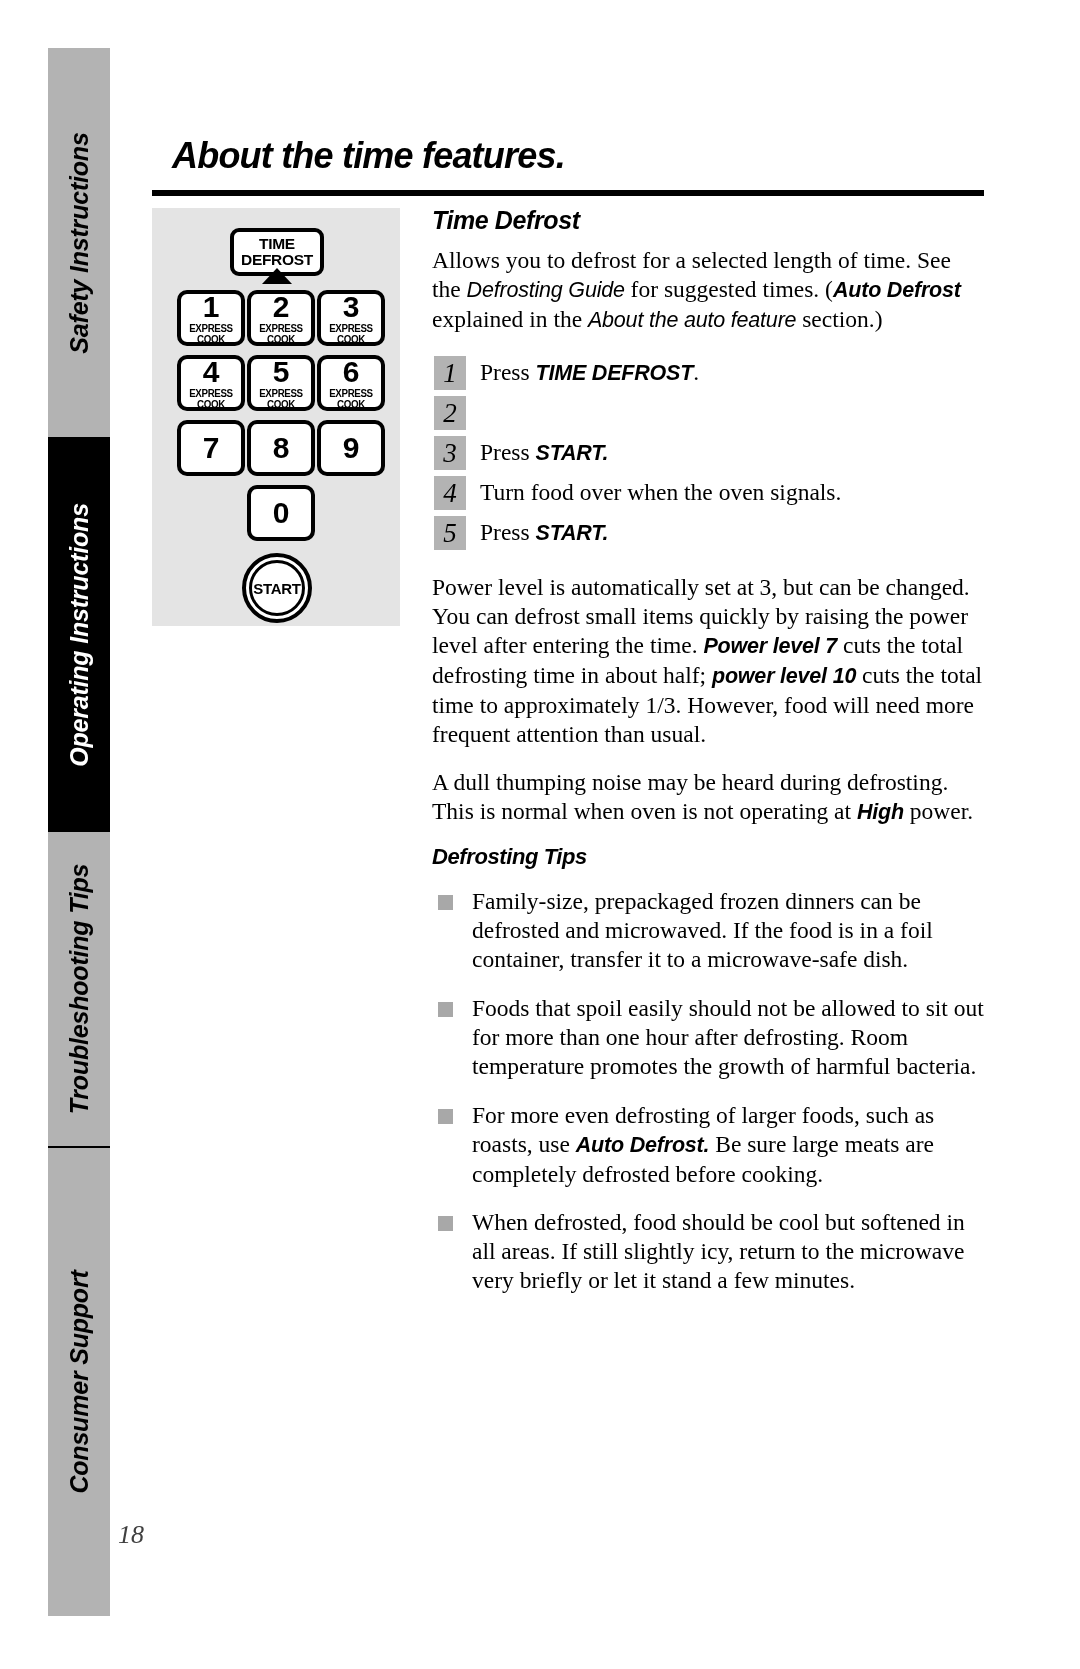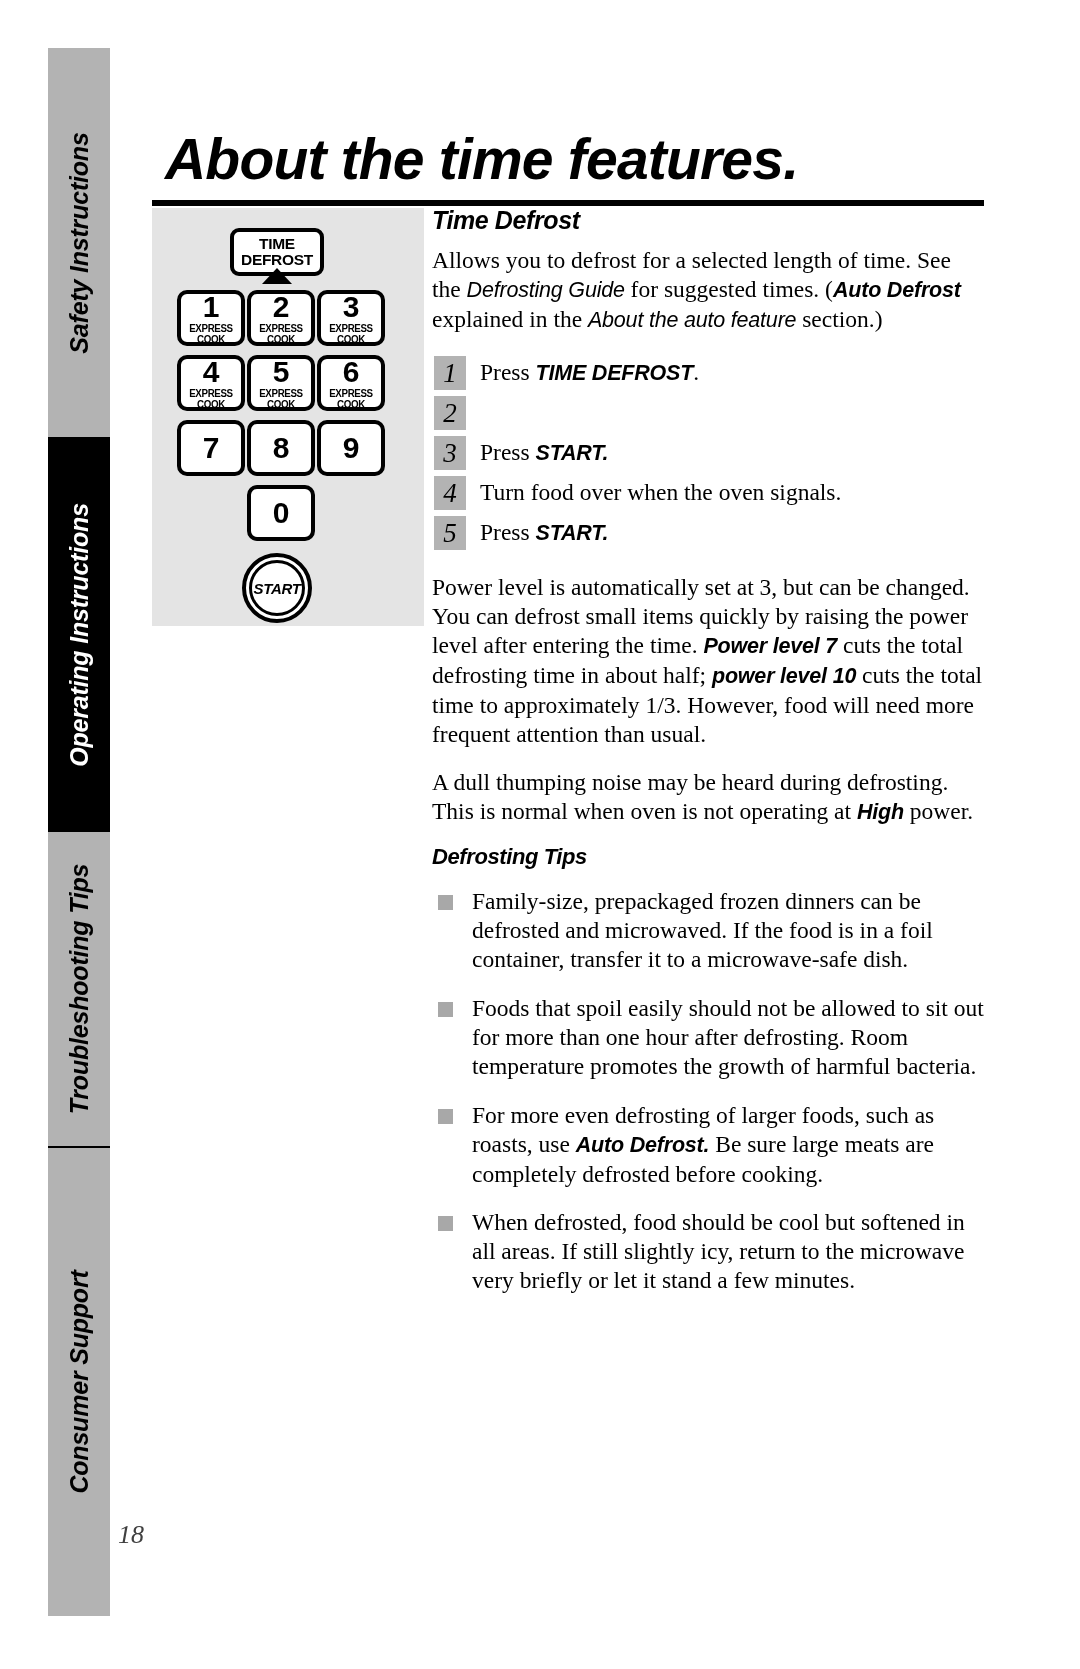--- a/index.html
+++ b/index.html
@@ -63,40 +63,40 @@
     position: absolute;
     left: 152px;
     top: 48px;
     width: 832px;
   }
 
   #page-title {
     font-family: "Liberation Sans", sans-serif;
     font-weight: bold;
     font-style: italic;
-    font-size: 57px;
+    font-size: 36px;
     letter-spacing: -0.8px;
-    margin: 9px;
+    margin: 16px;
     padding: 74px 0 0 4px;
     line-height: 1;
     white-space: nowrap;
   }
   #title-rule {
     margin: 12px 0 0 0;
     height: 6px;
     background: #000;
     width: 832px;
   }
 
   
   #keypad-panel {
     position: absolute;
     left: 0px;
     top: 160px;
-    width: 272px;
+    width: 248px;
     height: 418px;
     background: #e4e4e4;
   }
   .key {
     position: absolute;
     background: #ffffff;
     border: 4px solid #000;
     border-radius: 10px;
     box-sizing: border-box;
     text-align: center;
@@ -154,21 +154,20 @@
     top: 345px;
     width: 70px;
     height: 70px;
     border-radius: 50%;
     border: 4px solid #000;
     background: #fff;
     box-sizing: border-box;
     display: flex;
     align-items: center;
     justify-content: center;
-    font-style: italic;
   }
   #start-inner {
     width: 56px;
     height: 56px;
     border-radius: 50%;
     border: 3px solid #000;
     box-sizing: border-box;
     display: flex;
     align-items: center;
     justify-content: center;

